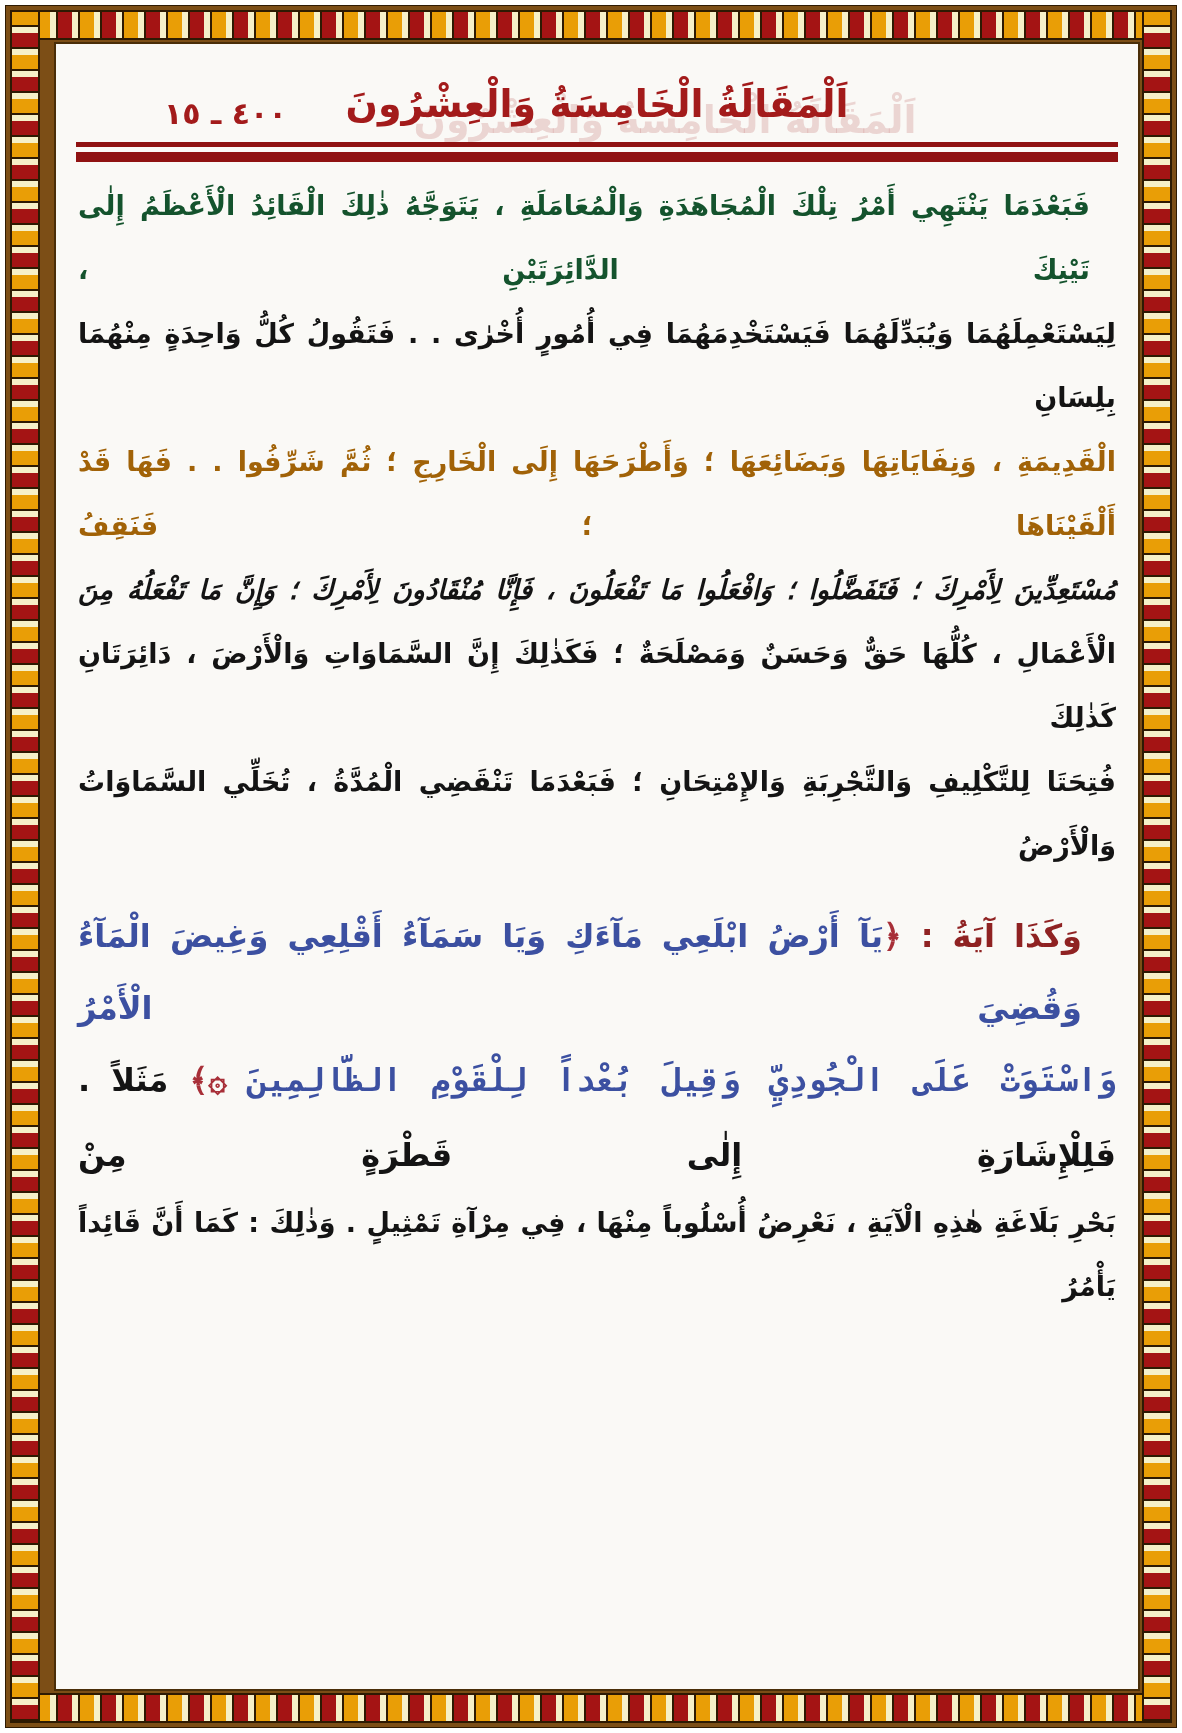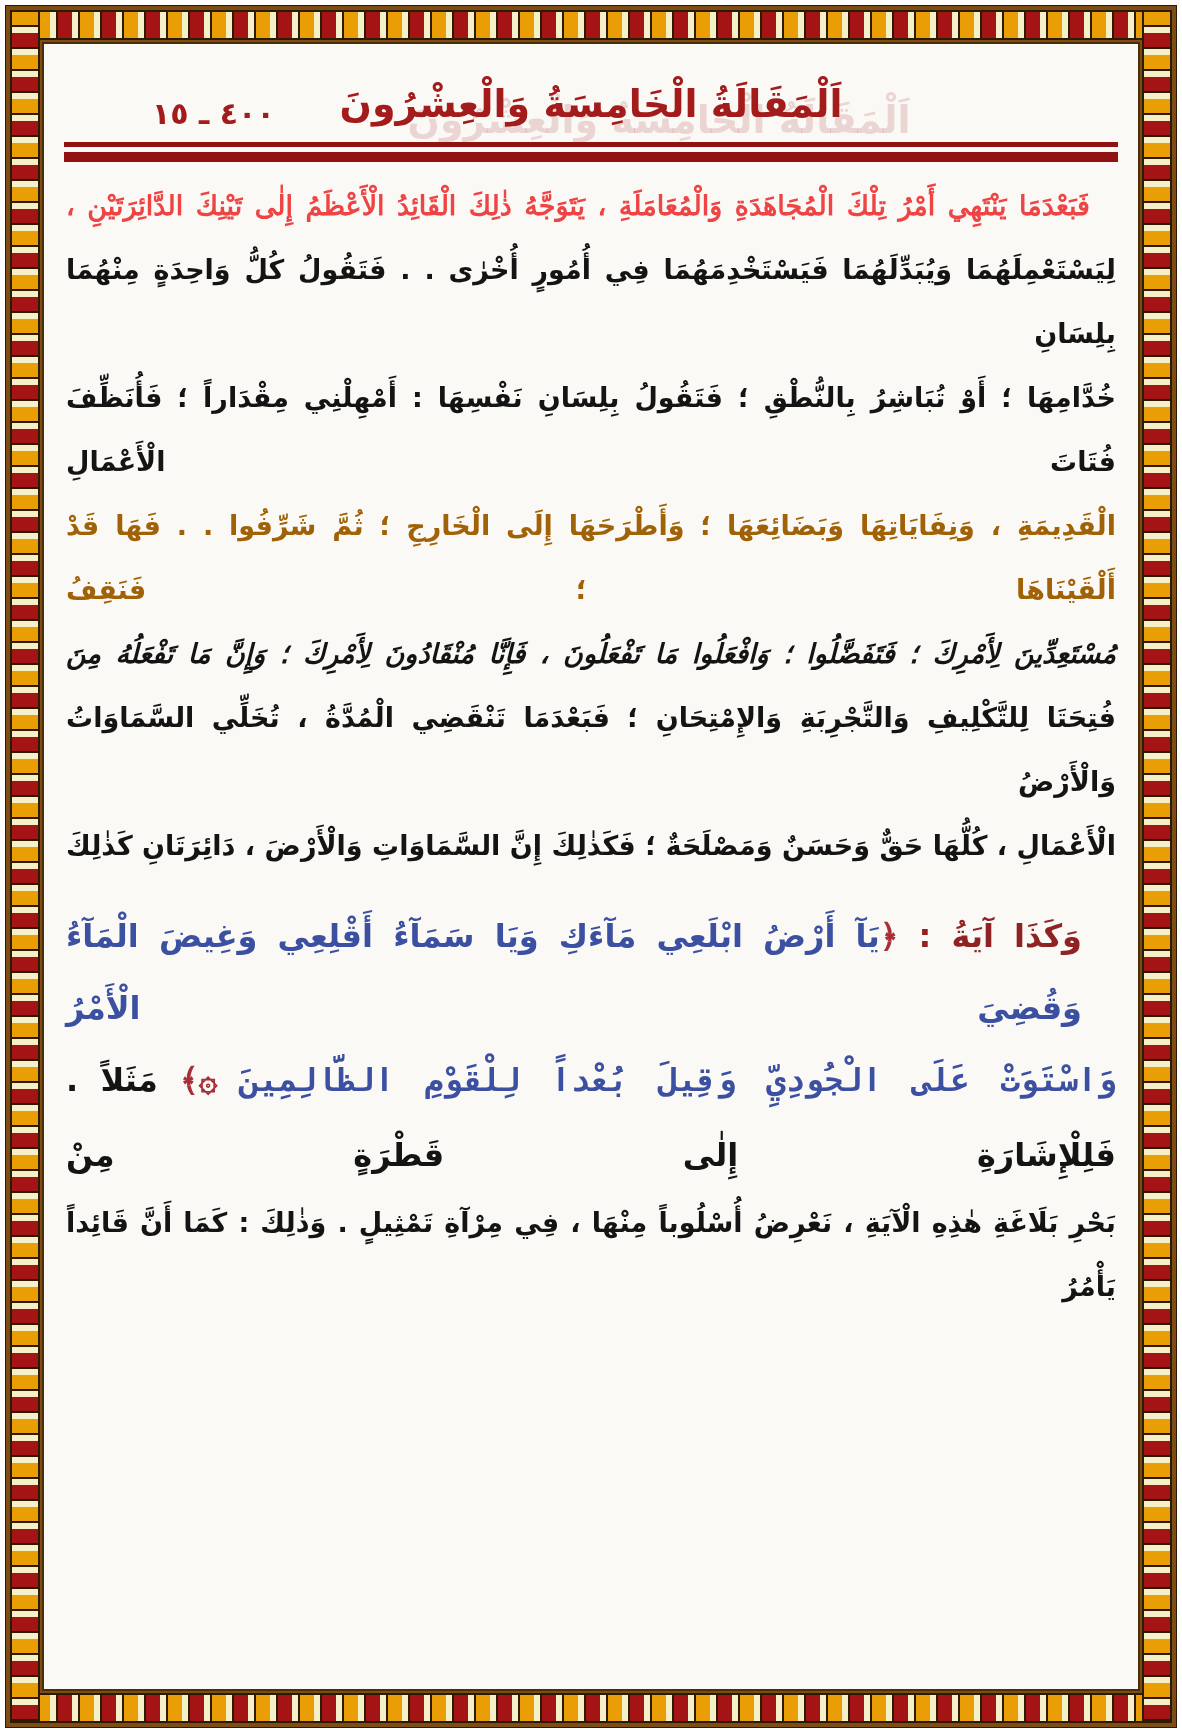--- a/index.html
+++ b/index.html
@@ -10,21 +10,21 @@
   .frame{position:absolute;inset:5px;background:#7C4E16;border:1px solid #2E1A02;}
   .chain{position:absolute;border:2px solid #2E1A02;}
   .chain-h{background:repeating-linear-gradient(90deg,#2E1A02 0 2px,#A41414 2px 16px,#F6F0C8 16px 22px,#2E1A02 22px 24px,#E99E06 24px 38px,#F6F0C8 38px 44px);}
   .chain-v{background:repeating-linear-gradient(0deg,#2E1A02 0 2px,#A41414 2px 16px,#F6F0C8 16px 22px,#2E1A02 22px 24px,#E99E06 24px 38px,#F6F0C8 38px 44px);}
   .chain-top{left:4px;right:4px;top:4px;height:26px;}
   .chain-bottom{left:4px;right:4px;bottom:4px;height:26px;}
   .chain-left{top:4px;bottom:4px;left:4px;width:26px;}
   .chain-right{top:4px;bottom:4px;right:4px;width:26px;}
 
   
-  .page{position:absolute;inset:36px;background:#FAF9F6;border:2px solid #4A2E08;direction:rtl;}
+  .page{position:absolute;inset:36px;background:#FAF9F6;border:2px solid #4A2E08;direction:rtl;margin-left:12px;}
   .page-inner{position:absolute;inset:0;padding:0 20px;}
 
   
   .header{position:relative;padding-top:38px;}
   .page-title{text-align:center;font-size:38px;font-weight:bold;color:#A31B1B;
               text-shadow:68px 16px 0 rgba(163,27,27,0.16);}
   .page-number{position:absolute;left:88px;top:52px;font-size:30px;font-weight:bold;color:#A31B1B;direction:rtl;}
   .rules{margin-top:16px;}
   .rule-thin{height:5px;background:#901212;margin-bottom:5px;}
   .rule-thick{height:10px;background:#901212;}
@@ -51,27 +51,26 @@
       <div class="page-inner">
         <div class="header">
           <div class="page-number">٤٠٠ ـ ١٥</div>
           <div class="page-title">اَلْمَقَالَةُ الْخَامِسَةُ وَالْعِشْرُونَ</div>
           <div class="rules">
             <div class="rule-thin"></div>
             <div class="rule-thick"></div>
           </div>
         </div>
         <div class="body-text">
-            <div class="tline" style="padding-right: 26px;"><span style="color: #ef4444; font-family: Liberation Serif, serif;">فَبَعْدَمَا يَنْتَهِي أَمْرُ تِلْكَ الْمُجَاهَدَةِ وَالْمُعَامَلَةِ ، يَتَوَجَّهُ ذٰلِكَ الْقَائِدُ الْأَعْظَمُ إِلٰى تَيْنِكَ الدَّائِرَتَيْنِ ،</span></div>
+            <div class="tline" style="padding-right: 26px;"><span style="color: #14532d;">فَبَعْدَمَا يَنْتَهِي أَمْرُ تِلْكَ الْمُجَاهَدَةِ وَالْمُعَامَلَةِ ، يَتَوَجَّهُ ذٰلِكَ الْقَائِدُ الْأَعْظَمُ إِلٰى تَيْنِكَ الدَّائِرَتَيْنِ ،</span></div>
             <div class="tline"><span style="color: rgb(20, 20, 20);">لِيَسْتَعْمِلَهُمَا وَيُبَدِّلَهُمَا فَيَسْتَخْدِمَهُمَا فِي أُمُورٍ أُخْرٰى . . فَتَقُولُ كُلُّ وَاحِدَةٍ مِنْهُمَا بِلِسَانِ</span></div>
-            <div class="tline"><span style="color: rgb(20, 20, 20);">خُدَّامِهَا ؛ أَوْ تُبَاشِرُ بِالنُّطْقِ ؛ فَتَقُولُ بِلِسَانِ نَفْسِهَا : أَمْهِلْنِي مِقْدَاراً ؛ فَأُنَظِّفَ فُتَاتَ الْأَعْمَالِ</span></div>
             <div class="tline"><span style="color: #a16207;">الْقَدِيمَةِ ، وَنِفَايَاتِهَا وَبَضَائِعَهَا ؛ وَأَطْرَحَهَا إِلَى الْخَارِجِ ؛ ثُمَّ شَرِّفُوا . . فَهَا قَدْ أَلْقَيْنَاهَا ؛ فَنَقِفُ</span></div>
             <div class="tline"><span style="color: rgb(20, 20, 20); font-style: italic;">مُسْتَعِدِّينَ لِأَمْرِكَ ؛ فَتَفَضَّلُوا ؛ وَافْعَلُوا مَا تَفْعَلُونَ ، فَإِنَّا مُنْقَادُونَ لِأَمْرِكَ ؛ وَإِنَّ مَا تَفْعَلُهُ مِنَ</span></div>
+            <div class="tline"><span style="color: rgb(20, 20, 20);">الْأَعْمَالِ ، كُلُّهَا حَقٌّ وَحَسَنٌ وَمَصْلَحَةٌ ؛ فَكَذٰلِكَ إِنَّ السَّمَاوَاتِ وَالْأَرْضَ ، دَائِرَتَانِ كَذٰلِكَ</span></div>
             <div class="tline"><span style="color: rgb(20, 20, 20);">فُتِحَتَا لِلتَّكْلِيفِ وَالتَّجْرِبَةِ وَالإِمْتِحَانِ ؛ فَبَعْدَمَا تَنْقَضِي الْمُدَّةُ ، تُخَلِّي السَّمَاوَاتُ وَالْأَرْضُ</span></div>
-            <div class="tline"><span style="color: rgb(20, 20, 20);">الْأَعْمَالِ ، كُلُّهَا حَقٌّ وَحَسَنٌ وَمَصْلَحَةٌ ؛ فَكَذٰلِكَ إِنَّ السَّمَاوَاتِ وَالْأَرْضَ ، دَائِرَتَانِ كَذٰلِكَ</span></div>
             <div class="tline verse para-start" style="padding-right: 34px;"><span style="color: rgb(143, 34, 34);">وَكَذَا آيَةُ : </span><span style="color: rgb(168, 47, 56);">﴿</span><span style="color: rgb(60, 80, 161);">يَآ أَرْضُ ابْلَعِي مَآءَكِ وَيَا سَمَآءُ أَقْلِعِي وَغِيضَ الْمَآءُ وَقُضِيَ الْأَمْرُ</span></div>
             <div class="tline verse"><span style="color: rgb(60, 80, 161); font-family: Liberation Mono, monospace;">وَاسْتَوَتْ عَلَى الْجُودِيِّ وَقِيلَ بُعْداً لِلْقَوْمِ الظَّالِمِينَ</span><span style="color: rgb(168, 47, 56);"> ۞﴾ </span><span style="color: rgb(20, 20, 20);">مَثَلاً . فَلِلْإِشَارَةِ إِلٰى قَطْرَةٍ مِنْ</span></div>
             <div class="tline"><span style="color: rgb(20, 20, 20);">بَحْرِ بَلَاغَةِ هٰذِهِ الْآيَةِ ، نَعْرِضُ أُسْلُوباً مِنْهَا ، فِي مِرْآةِ تَمْثِيلٍ . وَذٰلِكَ : كَمَا أَنَّ قَائِداً يَأْمُرُ</span></div>
           </div>
       </div>
     </div>
   </div>
 </div>
 
 </body></html>

